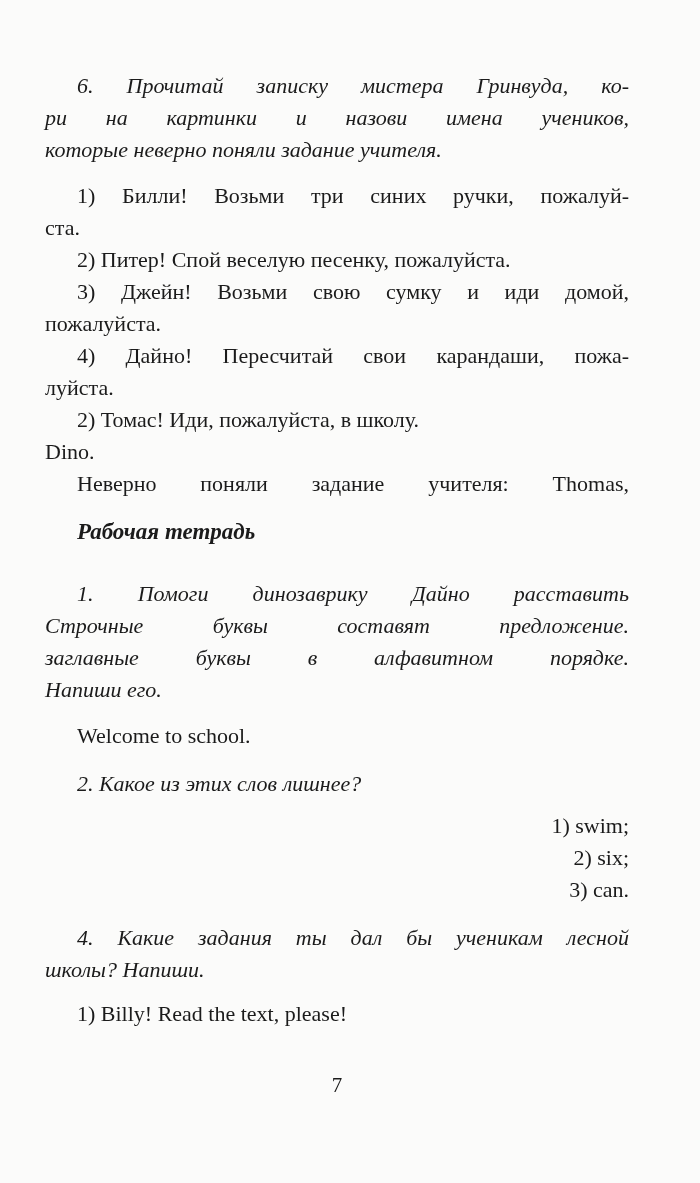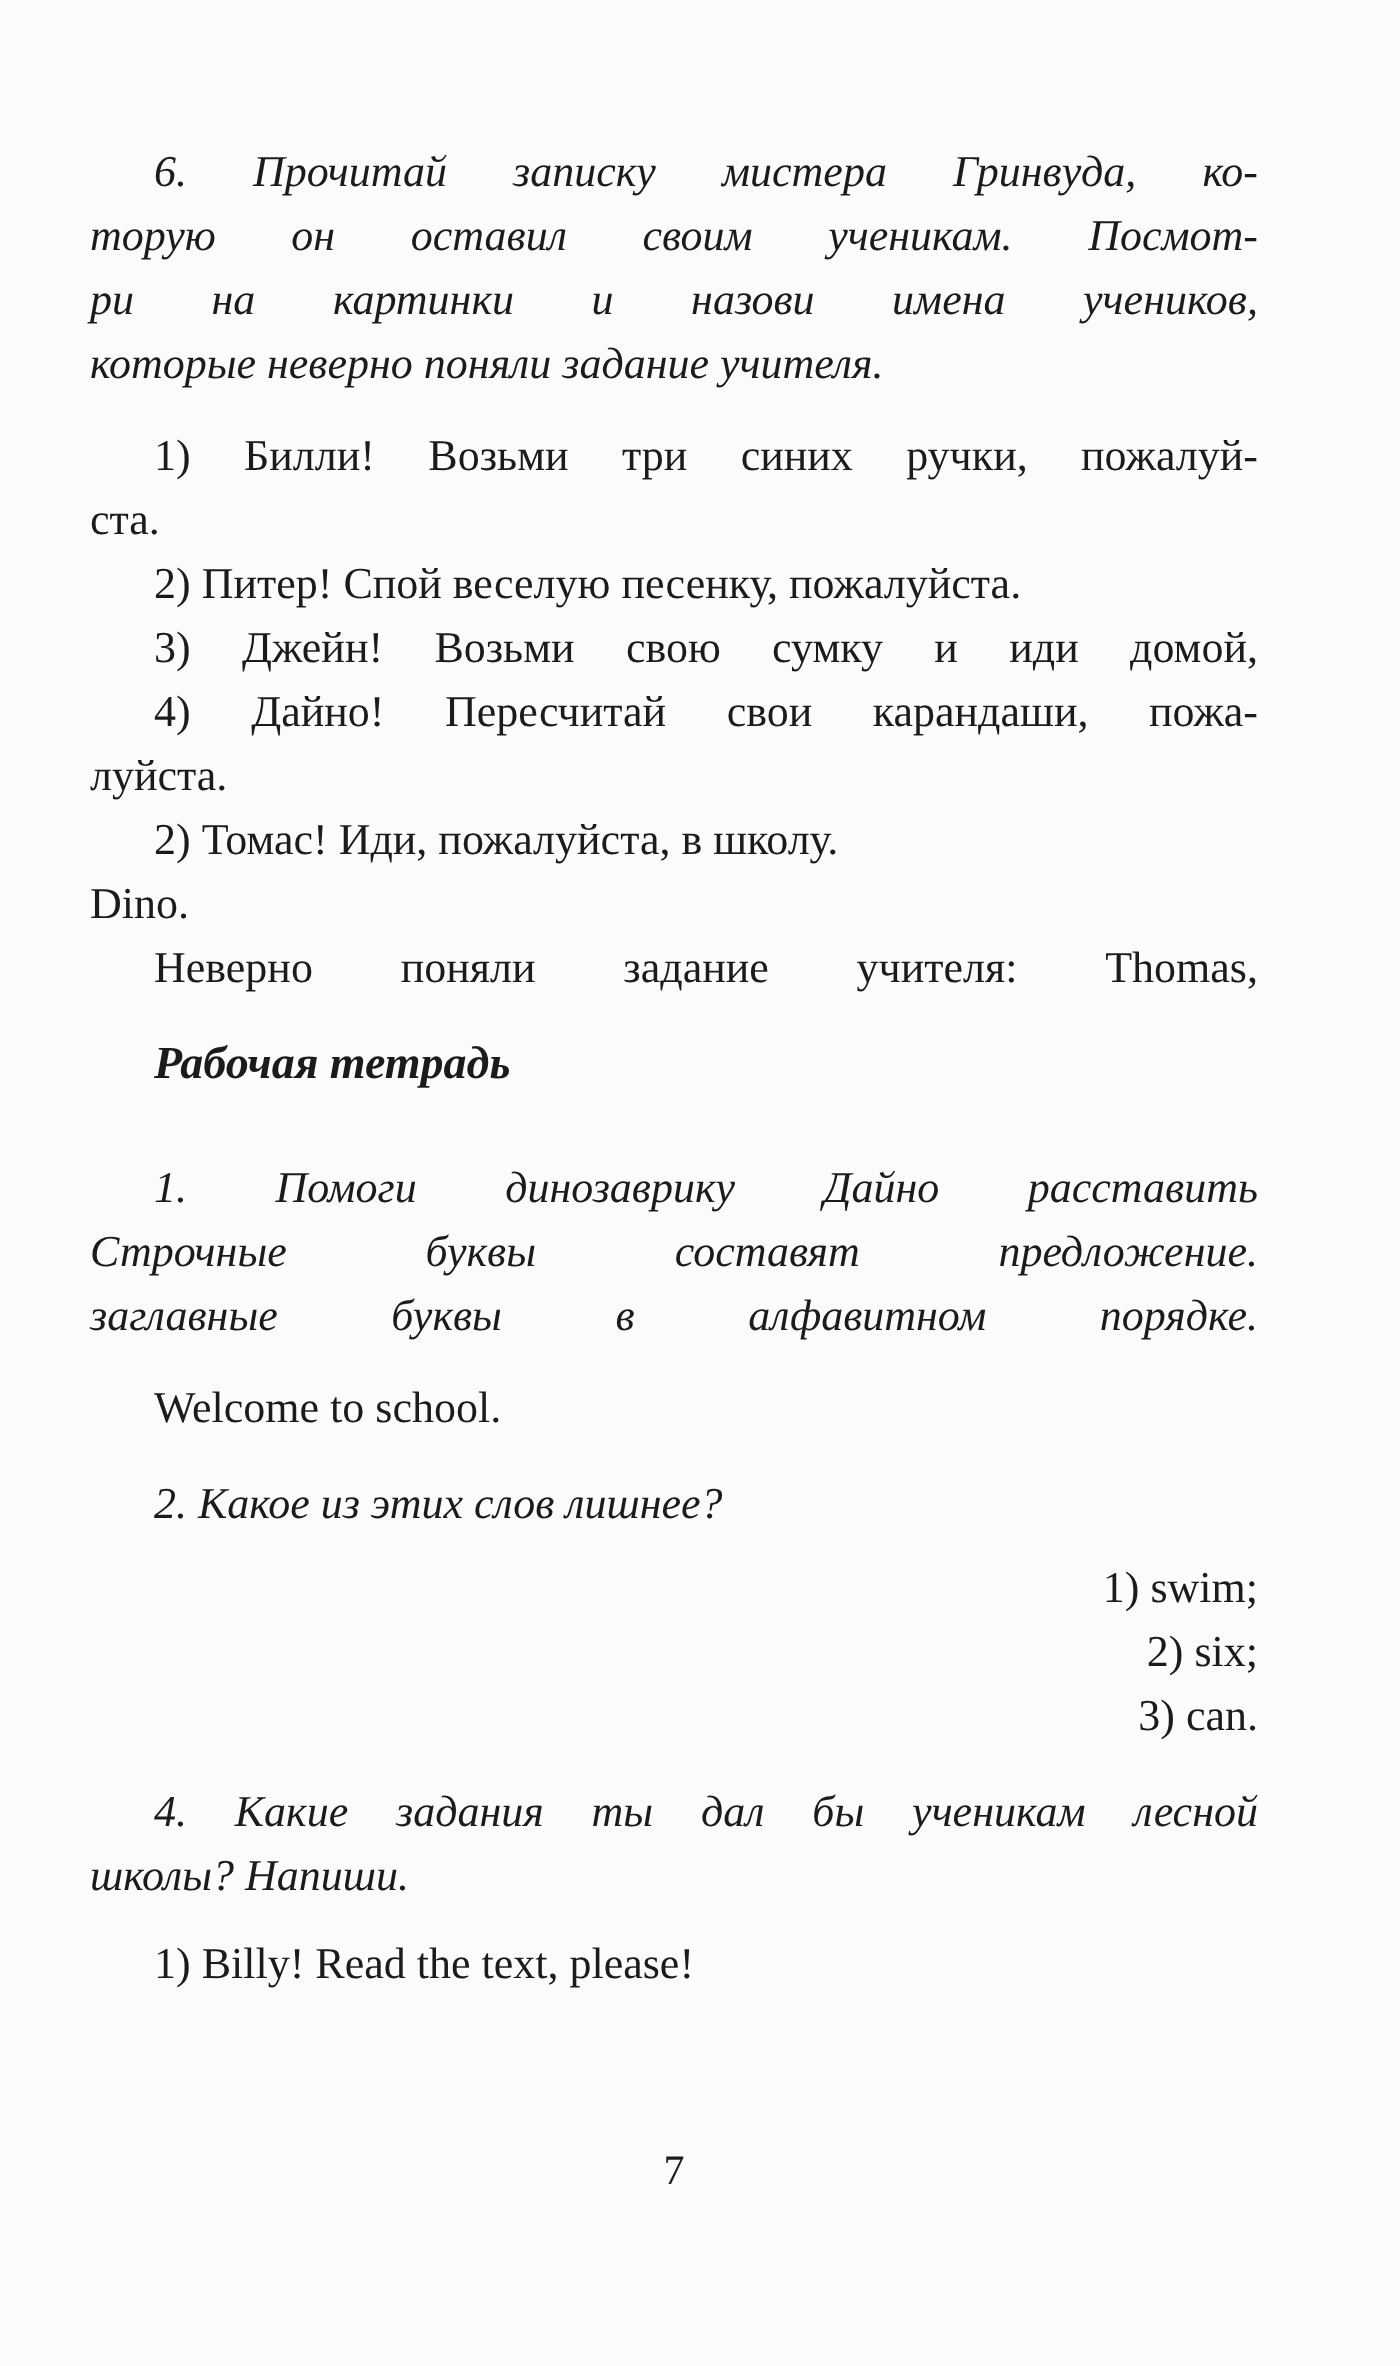--- a/index.html
+++ b/index.html
@@ -58,43 +58,44 @@
     line-height: 26px;
   }
 </style>
 </head>
 <body>
 
 <div class="page-body">
 
   <div>
     <div class="line it just">6. Прочитай записку мистера Гринвуда, ко-</div>
-    <div class="line it cont just">торую он оставил своим ученикам. Посмот-</div>
     <div class="line it cont just">ри на картинки и назови имена учеников,</div>
     <div class="line it cont">которые неверно поняли задание учителя.</div>
   </div>
 
   <div class="gap14">
     <div class="line just">1) Билли! Возьми три синих ручки, пожалуй-</div>
     <div class="line cont">ста.</div>
     <div class="line">2) Питер! Спой веселую песенку, пожалуйста.</div>
     <div class="line just">3) Джейн! Возьми свою сумку и иди домой,</div>
+    <div class="line cont">пожалуйста.</div>
     <div class="line just">4) Дайно! Пересчитай свои карандаши, пожа-</div>
     <div class="line cont">луйста.</div>
     <div class="line">2) Томас! Иди, пожалуйста, в школу.</div>
     <div class="line cont">Dino.</div>
     <div class="line just">Неверно поняли задание учителя: Thomas,</div>
   </div>
 
   <div class="heading gap16">Рабочая тетрадь</div>
 
   <div class="gap30">
     <div class="line it just">1. Помоги динозаврику Дайно расставить</div>
     <div class="line it cont just">Строчные буквы составят предложение.</div>
     <div class="line it cont just">заглавные буквы в алфавитном порядке.</div>
+    <div class="line it cont">Напиши его.</div>
   </div>
 
   <div class="line gap14">Welcome to school.</div>
 
   <div class="line it gap16">2. Какое из этих слов лишнее?</div>
 
   <div class="gap10">
     <div class="line">1) swim;</div>
     <div class="line">2) six;</div>
     <div class="line">3) can.</div>

